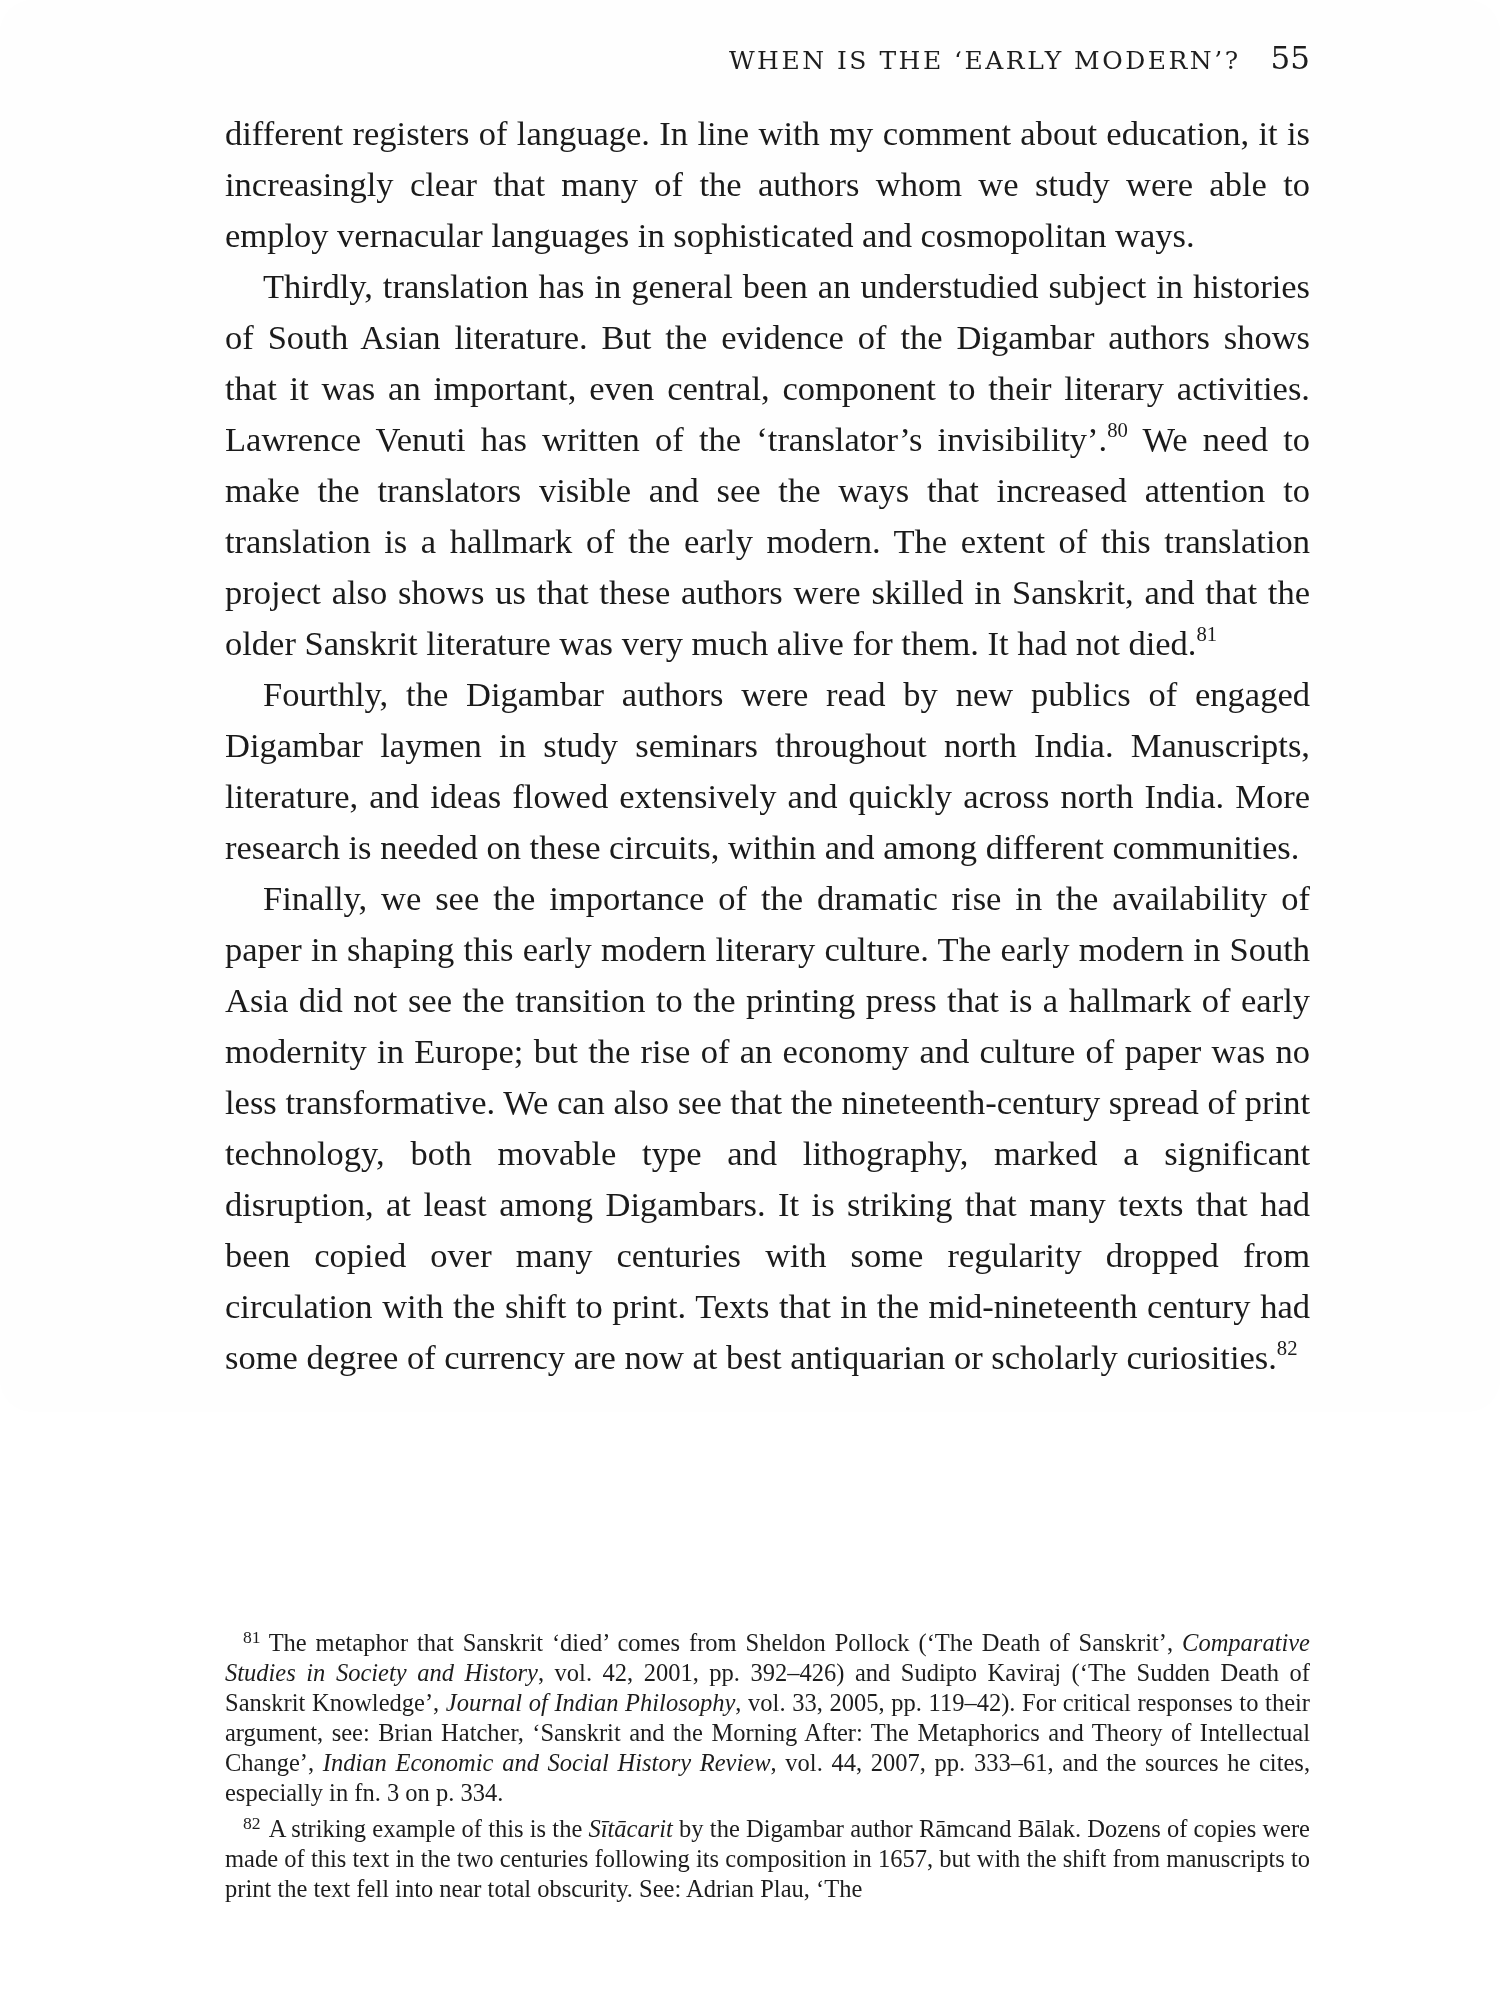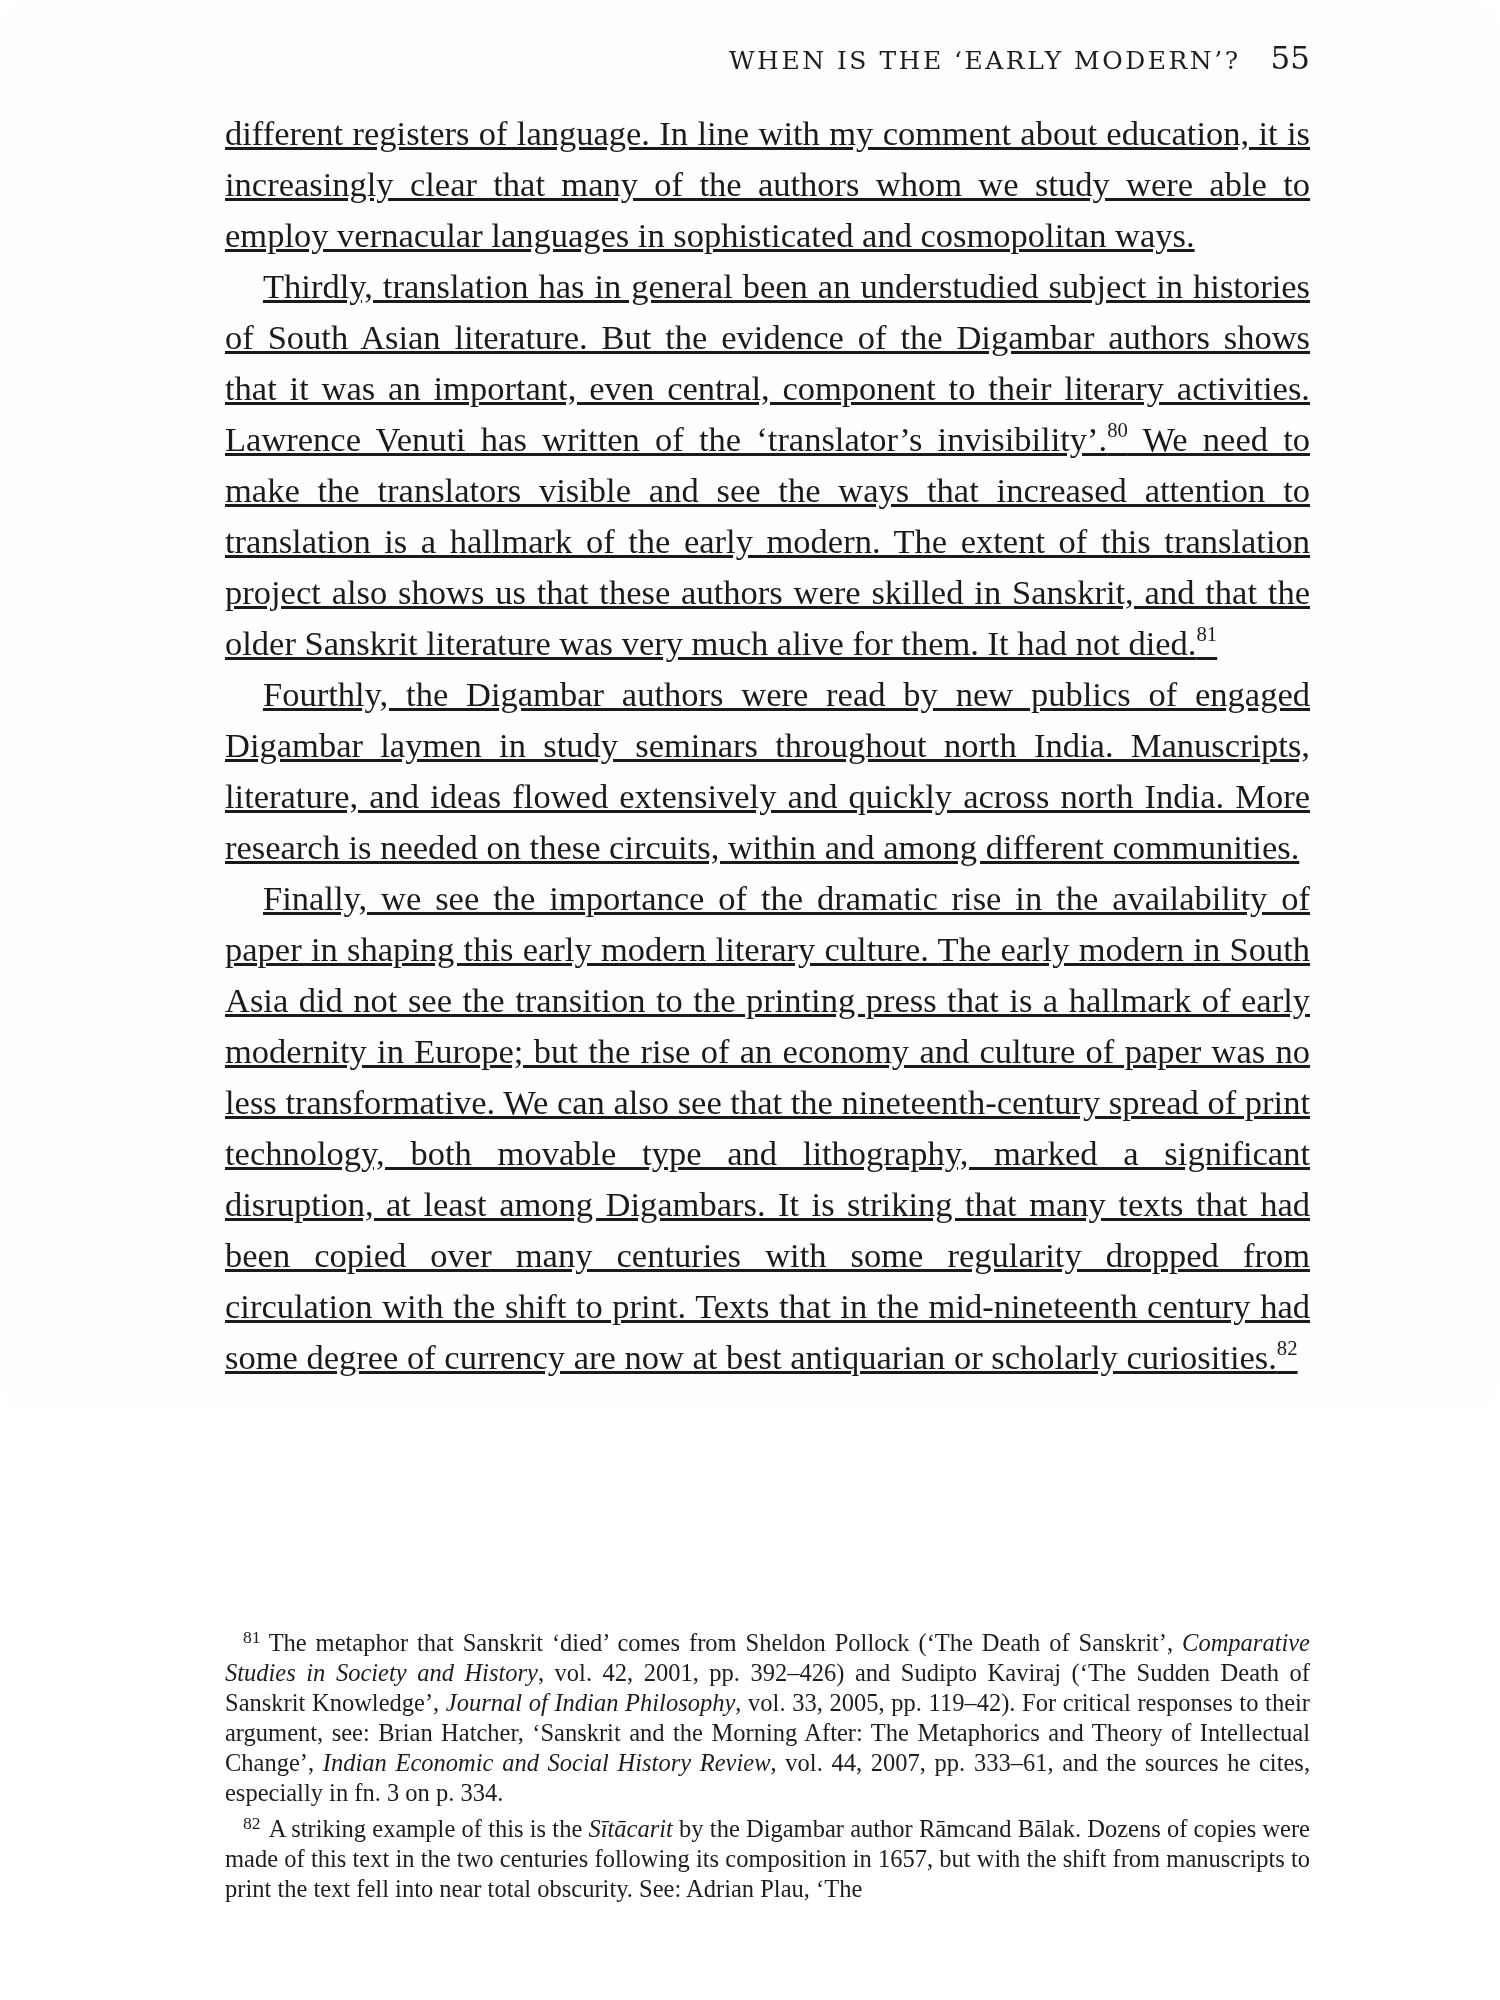--- a/index.html
+++ b/index.html
@@ -9,21 +9,21 @@
     position: absolute; top: 40px; left: 225px; width: 1085px;
     text-align: right; font-family: "DejaVu Serif", serif; color: #1e1e1e;
     font-size: 25px; letter-spacing: 2.5px;
   }
   .running-head .folio { display: inline-block; margin-left: 30px; font-size: 31px; letter-spacing: 0; }
   .body-text {
     position: absolute; top: 108px; left: 225px; width: 1085px;
     font-family: "Liberation Serif", serif; color: #1b1b1b;
     font-size: 34.5px; line-height: 51px; text-align: justify;
   }
-  .body-text p { margin: 0; text-decoration: underline; }
+  .body-text p { margin: 0; }
   .body-text p.indent { text-indent: 38px; }
   sup { font-size: 0.6em; line-height: 0; vertical-align: 0.7em; }
   .footnotes {
     position: absolute; top: 1622px; left: 225px; width: 1085px;
     font-family: "Liberation Serif", serif; color: #1d1d1d;
     font-size: 24.5px; line-height: 30px; text-align: justify;
   }
   .footnotes p { margin: 0; text-indent: 18px; }
   .footnotes .fnnum { font-size: 0.72em; vertical-align: 0.45em; margin-right: 8px; }
   em { font-style: italic; }

